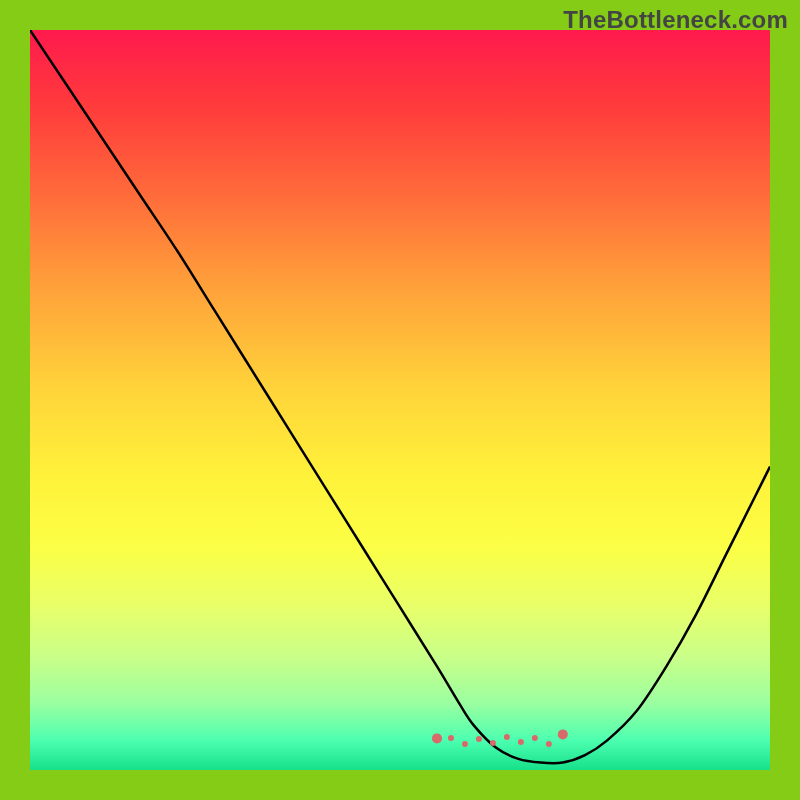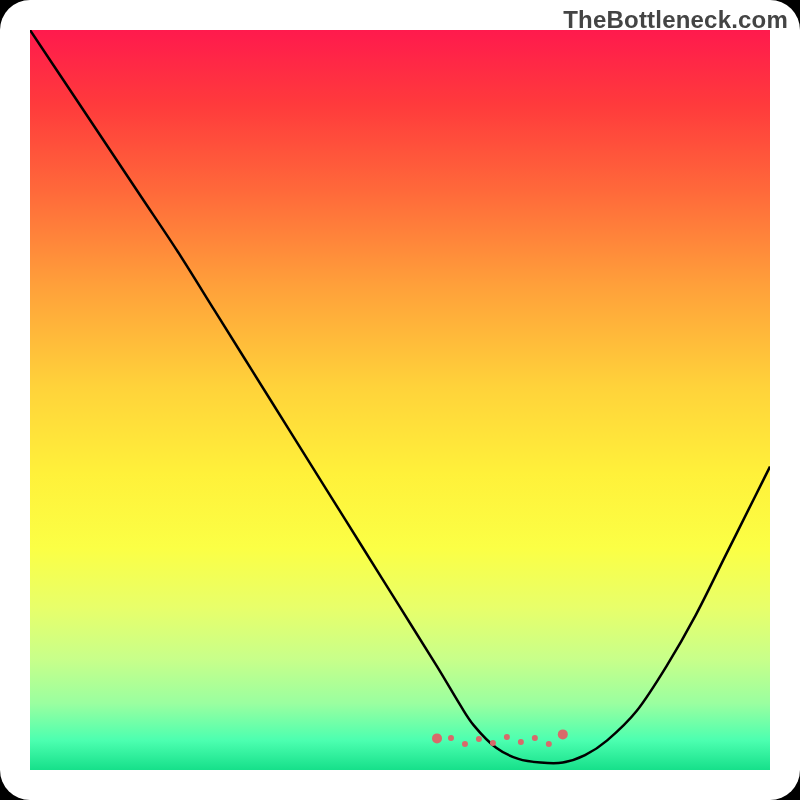--- a/index.html
+++ b/index.html
@@ -1,17 +1,17 @@
 <!DOCTYPE html>
 <html><head>
 <meta charset="utf-8">
 <style>
   * { margin: 0; padding: 0; box-sizing: border-box; }
   html, body { width: 800px; height: 800px; background: #000; overflow: hidden; }
-  .container { position: relative; width: 800px; height: 800px; background: #ffffff; border-radius: 30px; }
+  .container { position: relative; width: 800px; height: 800px; background: #84cc16; }
   .watermark {
     position: absolute; top: 6px; right: 12px;
     font-family: Arial, Helvetica, sans-serif;
     font-size: 24px; font-weight: 600; color: #444;
     letter-spacing: 0.2px;
   }
   .plot { position: absolute; left: 30px; top: 30px; width: 740px; height: 740px; }
   .gradient {
     position: absolute; inset: 0;
     background: linear-gradient(to bottom,

